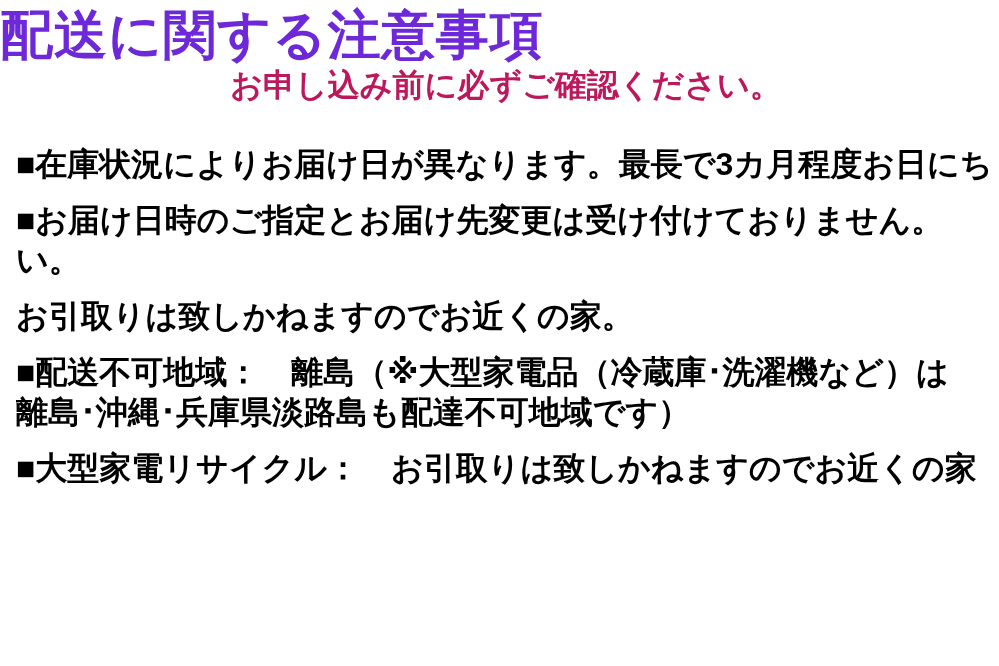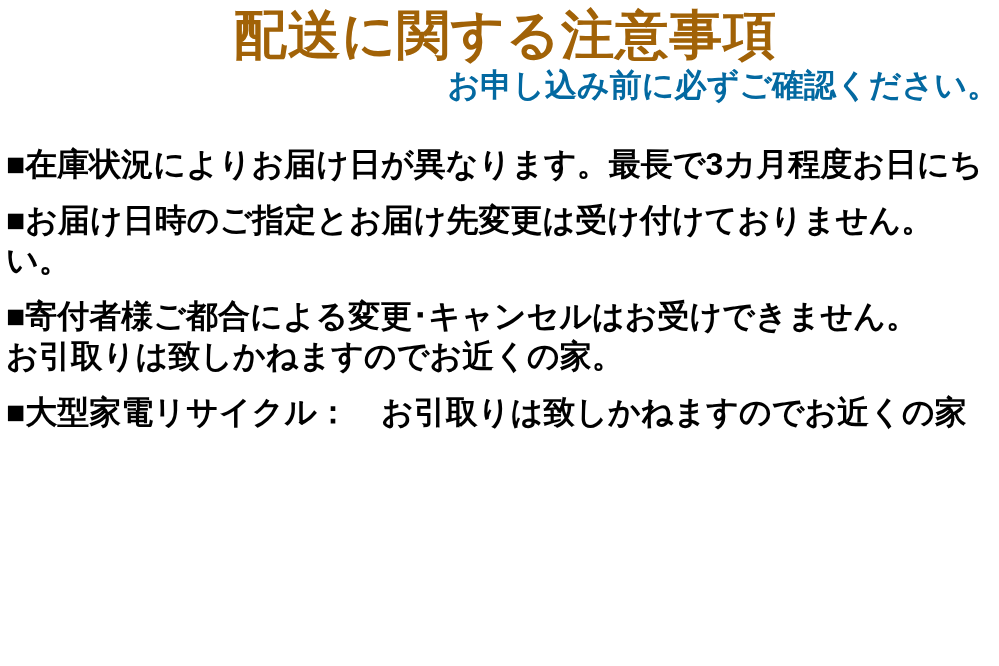--- a/index.html
+++ b/index.html
@@ -11,40 +11,39 @@
     position: relative;
     width: 999px;
     height: 666px;
     background: #ffffff;
     overflow: hidden;
     font-family: "Liberation Sans", "DejaVu Sans", sans-serif;
     color: #000000;
   }
   .page-title {
     margin-top: 6px;
-    text-align: center;
+    text-align: left;
     font-size: 53px;
     font-weight: bold;
     line-height: 1.1;
-    color: #a16207;
+    color: #6d28d9;
     letter-spacing: 1px;
-    padding-left: 12px;
   }
   .page-subtitle {
     margin-top: 3px;
-    text-align: right;
+    text-align: center;
     font-size: 32px;
     font-weight: bold;
     line-height: 1.15;
-    color: #0369a1;
+    color: #be185d;
     margin-left: 13px;
   }
   .notes {
     margin-top: 40px;
-    padding: 0 6px;
+    padding: 0 16px;
     font-size: 32px;
     font-weight: bold;
     color: #000000;
   }
   .note-paragraph {
     margin: 0 0 16px 0;
   }
   .note-line {
     line-height: 40px;
     white-space: pre;
@@ -64,24 +63,27 @@
     <div class="note-paragraph">
       <div class="note-line">■在庫状況によりお届け日が異なります。最長で3カ月程度お日にち</div>
     </div>
 
     <div class="note-paragraph">
       <div class="note-line">■お届け日時のご指定とお届け先変更は受け付けておりません。</div>
       <div class="note-line">い。</div>
     </div>
 
     <div class="note-paragraph">
-      <div class="note-line">■寄付者様ご都合による変更･キャンセルはお受けできません。</div>
       <div class="note-line">お引取りは致しかねますのでお近くの家。</div>
     </div>
 
+    <div class="note-paragraph">
+      <div class="note-line">■配送不可地域：　離島（※大型家電品（冷蔵庫･洗濯機など）は</div>
+      <div class="note-line">離島･沖縄･兵庫県淡路島も配達不可地域です）</div>
+    </div>
 
     <div class="note-paragraph">
       <div class="note-line">■大型家電リサイクル：　お引取りは致しかねますのでお近くの家</div>
     </div>
 
   </div>
 
 </div>
 
 </body></html>

